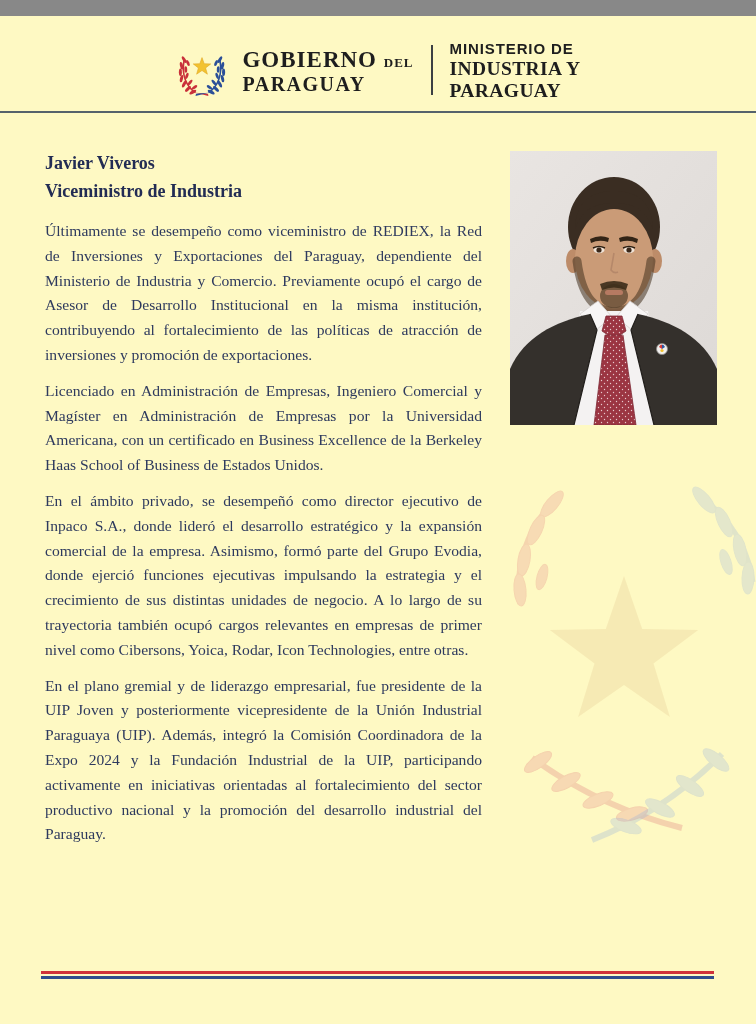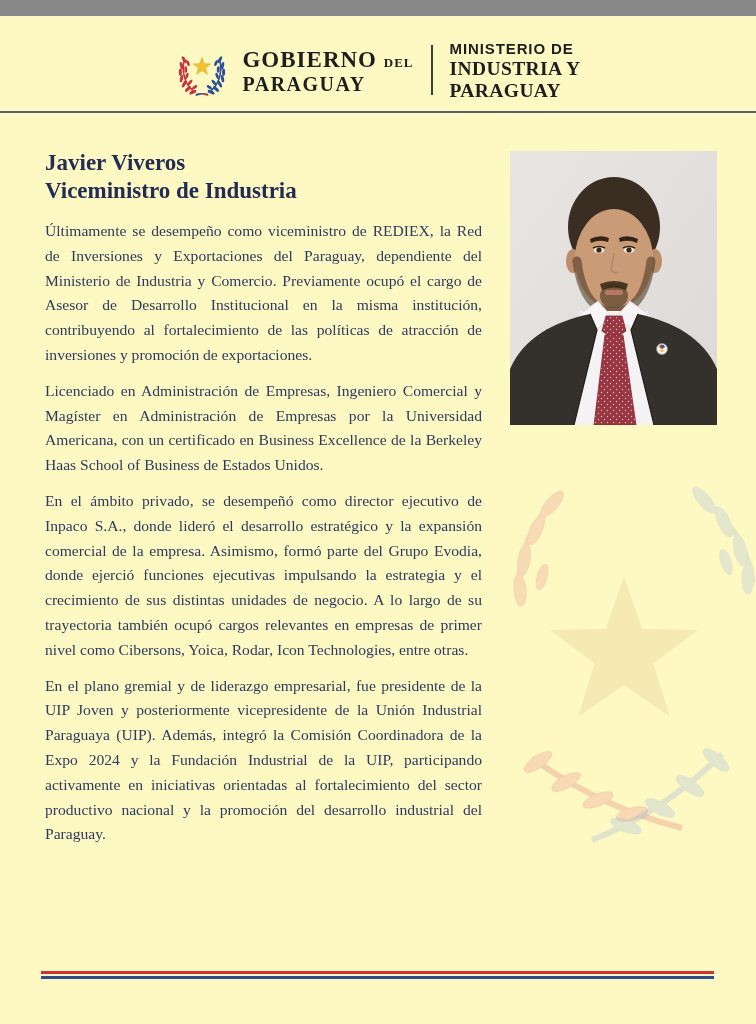--- a/index.html
+++ b/index.html
@@ -22,21 +22,21 @@
   .gob-line2 { font-size:20px; font-weight:bold; letter-spacing:1.5px; margin-top:3px; white-space:nowrap; }
   .v-rule { width:2px; height:50px; background:#3c4043; margin:0 4px; }
   .min-block { color:#1e1e1e; line-height:1; padding-top:1px; }
   .min-kicker { font-family:"Liberation Sans", sans-serif; font-size:15px; font-weight:bold; letter-spacing:0.9px; margin-bottom:3px; }
   .min-line { font-size:19.5px; font-weight:bold; letter-spacing:0.4px; margin-top:2px; white-space:nowrap; }
   .header-rule { position:absolute; top:95px; left:0; width:756px; height:2px; background:#55626c; }
 
   
   .text-col { position:absolute; left:45px; top:133px; width:437px; }
   .person-name, .person-title {
-    font-size:23px; font-weight:bold; color:#222c54; line-height:28px;
+    font-size:18px; font-weight:bold; color:#222c54; line-height:28px;
   }
   .bio p {
     margin:14px 0 11px 0;
     font-size:15.6px; line-height:24.8px; color:#2e3a5e;
     text-align:justify; hyphens:auto; -webkit-hyphens:auto;
   }
   .bio p + p { margin-top:0; }
 
   
   .photo-frame { position:absolute; left:510px; top:135px; width:207px; height:274px; }

